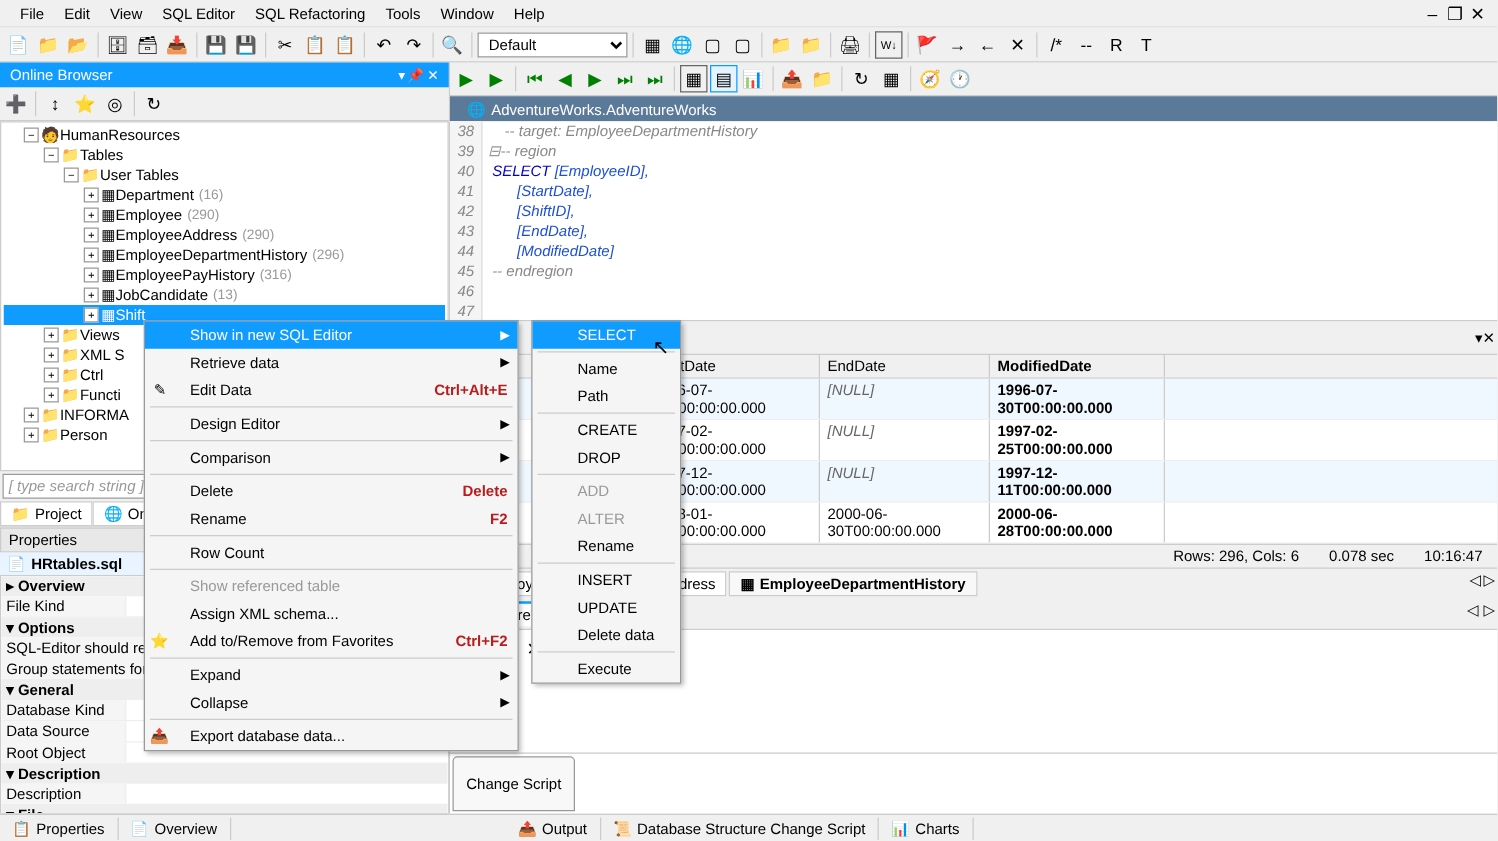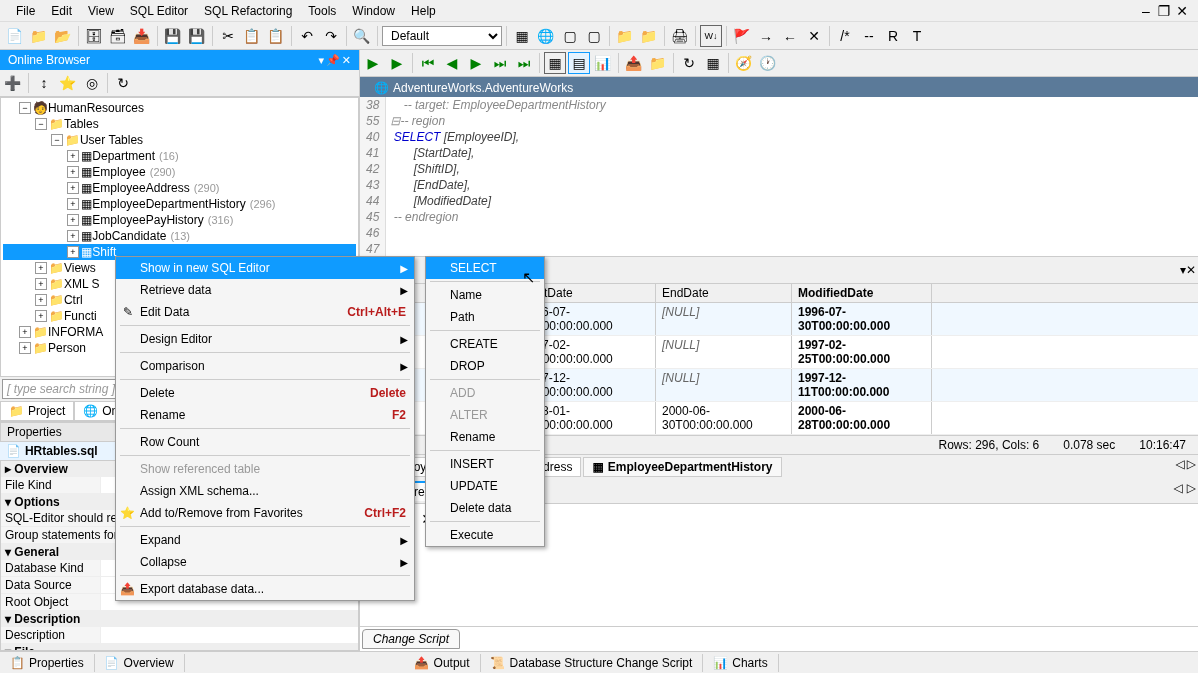--- a/index.html
+++ b/index.html
@@ -52,21 +52,21 @@
 
 .editor-toolbar { display: flex; align-items: center; padding: 2px; gap: 2px; background: #f0f0f0; border-bottom: 1px solid #ccc; }
 .editor-tab { background: #5b7a99; color: white; padding: 2px 10px; border-radius: 3px 3px 0 0; display: flex; align-items: center; gap: 4px; }
 .code-area { flex: 1; background: white; font-family: Consolas, monospace; font-size: 13px; display: flex; overflow: hidden; border-bottom: 1px solid #ccc; min-height: 160px; font-style: italic; }
 .gutter { background: #f5f5f5; color: #888; text-align: right; padding: 0 6px; border-right: 1px solid #ddd; }
 .gutter div { line-height: 16px; }
 .code-lines { padding: 0 4px; }
 .code-lines div { line-height: 16px; white-space: pre; }
 .kw { color: #0000cc; }
 .cmt { color: #888; }
-.br { color: #404040; }
+.br { color: #1d4ed8; }
 
 
 .results-toolbar { display: flex; align-items: center; padding: 2px; border-bottom: 1px solid #ccc; }
 .results-grid { background: white; }
 .grid-header { display: flex; background: #f0f0f0; border-bottom: 1px solid #ccc; }
 .grid-cell { padding: 2px 6px; border-right: 1px solid #ccc; overflow: hidden; }
 .grid-row { display: flex; border-bottom: 1px solid #eee; }
 .grid-row:nth-child(odd) { background: #f0f8ff; }
 .col-e { width: 80px; } .col-d { width: 80px; } .col-s { width: 56px; }
 .col-sd { width: 140px; } .col-ed { width: 136px; } .col-md { width: 140px; font-weight: bold; }
@@ -78,33 +78,33 @@
 .result-tabs { display: flex; padding: 2px; background: #f0f0f0; border-top: 1px solid #ccc; gap: 2px; }
 .result-tab { padding: 2px 8px; border: 1px solid #ccc; background: white; display: flex; align-items: center; gap: 4px; cursor: pointer; }
 .result-tab.active { background: #f8f8f8; font-weight: bold; }
 
 
 .statusbar { position: absolute; bottom: 0; left: 0; right: 0; height: 22px; background: #f0f0f0; border-top: 1px solid #ccc; display: flex; align-items: center; }
 .statusbar-tab { padding: 2px 10px; display: flex; align-items: center; gap: 4px; cursor: pointer; border-right: 1px solid #ccc; }
 
 
 .context-menu { position: absolute; background: #f5f5f5; border: 1px solid #999; box-shadow: 2px 2px 4px rgba(0,0,0,0.3); z-index: 100; min-width: 300px; }
-.context-menu-item { display: flex; align-items: center; padding: 4px 8px 4px 24px; cursor: pointer; position: relative; }
+.context-menu-item { display: flex; align-items: center; padding: 4px 8px 4px 36px; cursor: pointer; position: relative; }
 .context-menu-item.highlighted { background: #0f9bff; color: white; }
 .context-menu-item .shortcut { margin-left: auto; color: #b91c1c; font-weight: bold; }
 .context-menu-item .submenu-arrow { position: absolute; right: 6px; font-size: 10px; }
 .context-menu-sep { height: 1px; background: #ccc; margin: 2px 4px; }
 .context-menu-item.disabled { color: #999; }
 .cm-icon { position: absolute; left: 4px; width: 16px; text-align: center; }
 
 .submenu { left: 420px; min-width: 120px; }
 
 
 .change-script-area { background: white; border-top: 1px solid #ccc; padding: 2px; }
-.change-script-tab { display: inline-block; padding: 2px 10px; border: 1px solid #999; border-radius: 4px 4px 0 0; background: #f8f8f8; font-style: italic; }
+.change-script-tab { display: inline-block; padding: 14px 10px; border: 1px solid #999; border-radius: 4px 4px 0 0; background: #f8f8f8; }
 
 .props-tabs { display:flex; background:#f0f0f0; border-bottom:1px solid #ccc; }
 .props-tab { padding:2px 8px; border:1px solid #ccc; background:white; display:flex; gap:4px; align-items:center; cursor:pointer; }
 
 .null-val { font-style: italic; color: #666; }
 
 .sql-tabs { display:flex; padding:2px; background:#f0f0f0; gap:4px; }
 .sql-tab { padding:2px 8px; border-top:2px solid #0f9bff; background:white; }
 </style>
 </head>
@@ -280,21 +280,21 @@
       <span class="toolbar-sep"></span>
       <span class="toolbar-btn">🧭</span>
       <span class="toolbar-btn">🕐</span>
     </div>
     <div style="background:#5b7a99; padding:2px 4px 0;">
       <span class="editor-tab">🌐<span>AdventureWorks.AdventureWorks</span></span>
     </div>
     <div class="code-area">
       <div class="gutter">
         <div>38</div>
-          <div>55</div>
+          <div>39</div>
           <div>40</div>
           <div>41</div>
           <div>42</div>
           <div>43</div>
           <div>44</div>
           <div>45</div>
           <div>46</div>
           <div>47</div>
       </div>
       <div class="code-lines">

